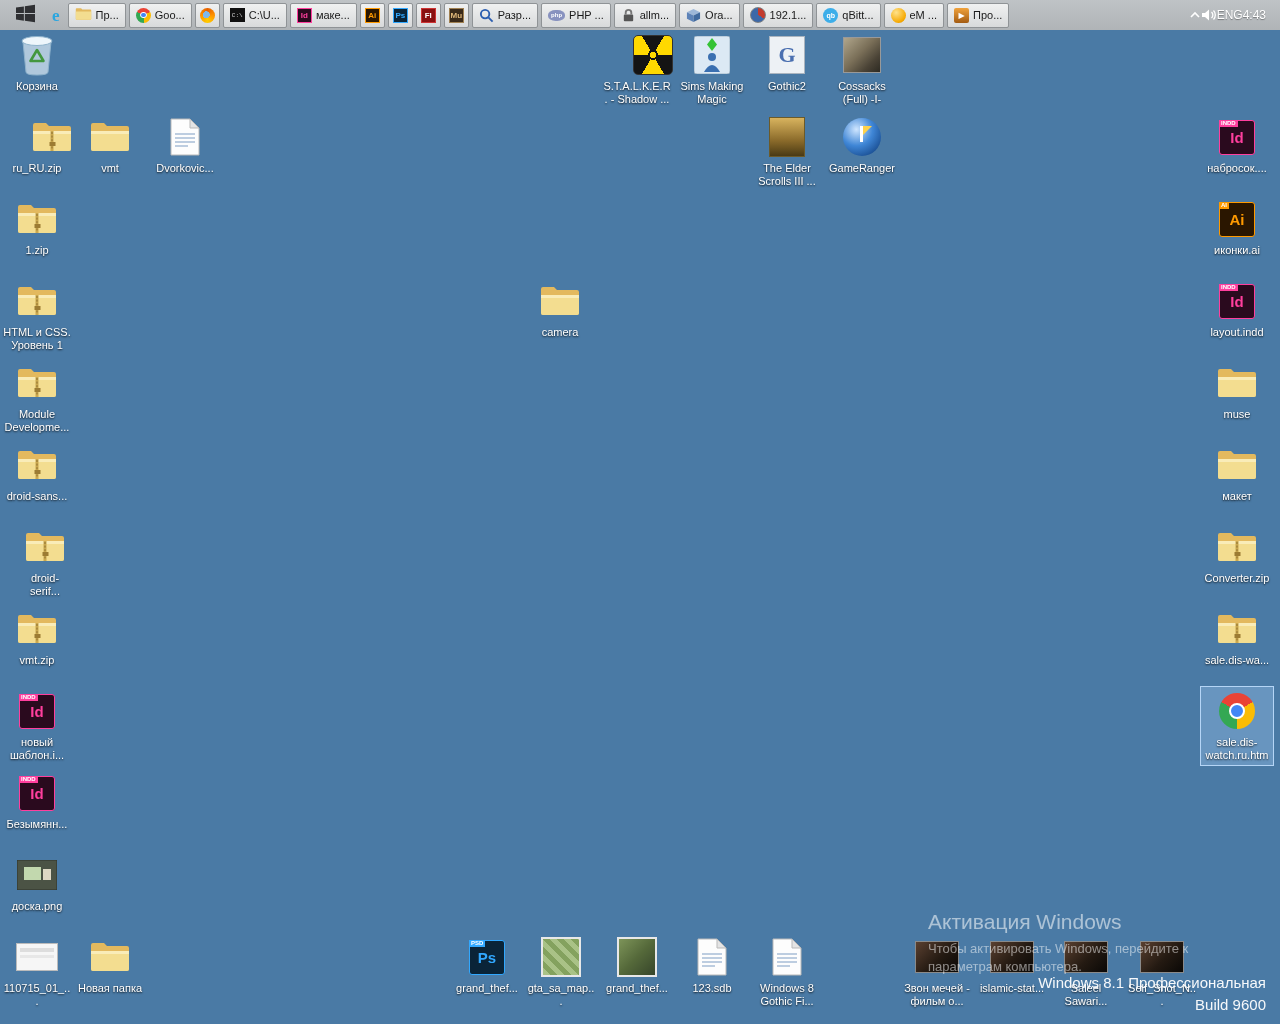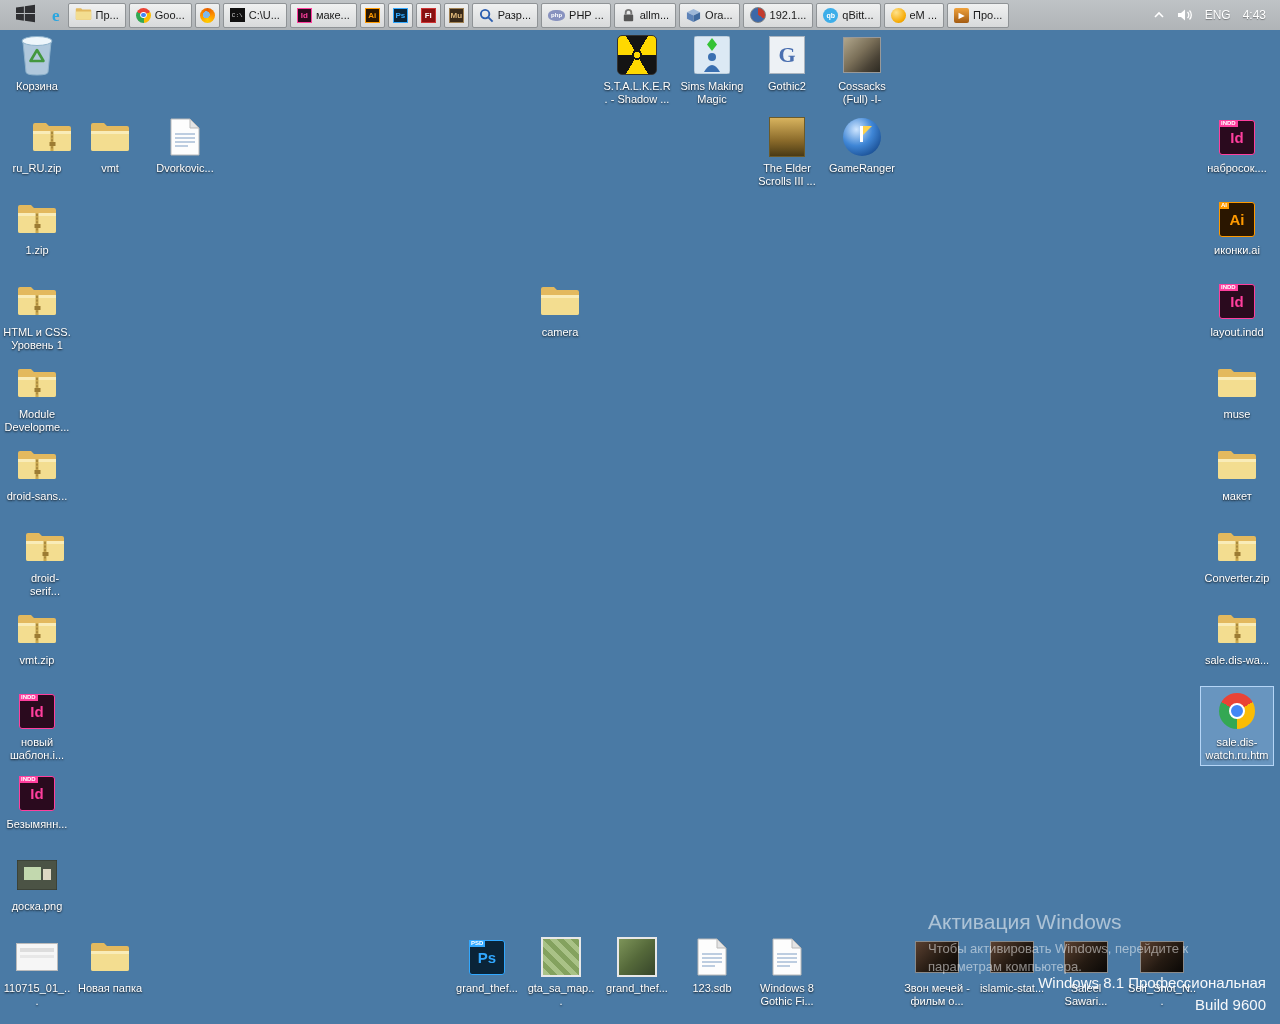--- a/index.html
+++ b/index.html
@@ -11,21 +11,21 @@
     background:linear-gradient(#bfc3c6,#b0b4b7);display:flex;align-items:center;
     gap:3px;padding:0 6px 0 6px;box-sizing:border-box;z-index:50;}
   .start-btn{width:38px;height:30px;display:flex;align-items:center;justify-content:center;cursor:pointer;flex:0 0 auto;}
   .tb-items{display:flex;align-items:center;gap:3px;flex:0 1 auto;min-width:0;}
   .tb-btn{display:flex;align-items:center;gap:4px;height:23px;padding:0 6px;
     background:linear-gradient(#f0f1f1,#d8dadb);border:1px solid #8f9396;border-radius:2px;
     font-size:11px;color:#1a1a1a;white-space:nowrap;cursor:pointer;flex:0 0 auto;}
   .tb-icononly{padding:0 4px;}
   .tb-pin{background:transparent;border-color:transparent;}
   .tb-label{max-width:44px;overflow:hidden;text-overflow:ellipsis;}
-  .tray{margin-left:auto;display:flex;align-items:center;gap:12px;padding-right:8px;color:#fff;}
+  .tray{margin-left:auto;display:flex;align-items:center;gap:0;padding-right:8px;color:#fff;}
   .tray-lang,.tray-time{font-size:12px;color:#fff;text-shadow:0 1px 1px rgba(0,0,0,.35);cursor:pointer;}
   .tray-chevron,.tray-volume{display:flex;align-items:center;cursor:pointer;}
 
   
   .tb-sq{width:15px;height:15px;font-size:8px;font-weight:bold;display:inline-flex;
     align-items:center;justify-content:center;border:1px solid;box-sizing:border-box;flex:0 0 auto;}
   .tb-ie{color:#2aa6e0;font-size:17px;font-weight:bold;font-family:"Liberation Serif",serif;line-height:15px;}
   .tb-cmd{background:#101010;color:#ddd;font-size:6px;width:15px;height:14px;display:inline-flex;
     align-items:center;justify-content:center;font-family:"Liberation Mono",monospace;}
   .tb-ff{width:15px;height:15px;border-radius:50%;flex:0 0 auto;
@@ -376,21 +376,21 @@
       <div class="dicon-art">
         <svg width="42" height="34" viewBox="0 0 42 34">
 <path d="M2 5 Q2 3 4 3 h11 l3 3 h20 q2 0 2 2 v21 q0 2 -2 2 H4 q-2 0 -2 -2 z" fill="#e3b95e"></path>
 <path d="M2 11 h38 v18 q0 2 -2 2 H4 q-2 0 -2 -2 z" fill="#f3dd90"></path>
 <path d="M2 11 h38 v3 H2 z" fill="#f9ecb8"></path>
 
 </svg>
       </div>
       <div class="dicon-label">Новая папка</div>
     </div>
-    <div class="dicon" style="left: 600px; top: 30px;">
+    <div class="dicon" style="left: 600px; top: 30px; align-items: flex-end;">
       <div class="dicon-art">
         <div class="stalker-art"></div>
       </div>
       <div class="dicon-label">S.T.A.L.K.E.R. - Shadow ...</div>
     </div>
     <div class="dicon" style="left: 675px; top: 30px;">
       <div class="dicon-art">
         <svg width="36" height="38" viewBox="0 0 36 38">
 <rect width="36" height="38" rx="3" fill="#dce9f4" stroke="#9fb4c6"></rect>
 <path d="M18 2 l5 6.5 -5 6.5 -5 -6.5 z" fill="#35c335"></path>

